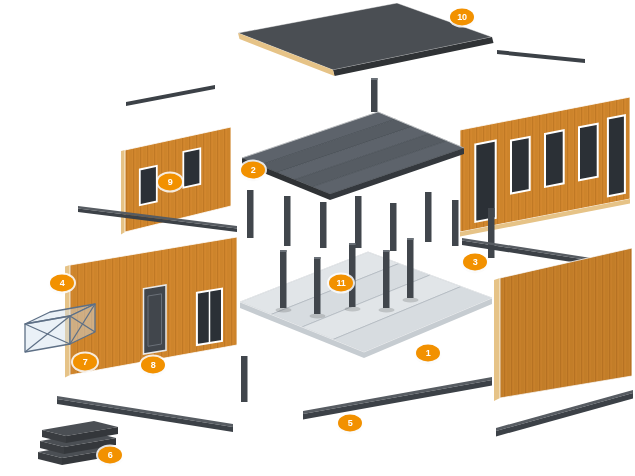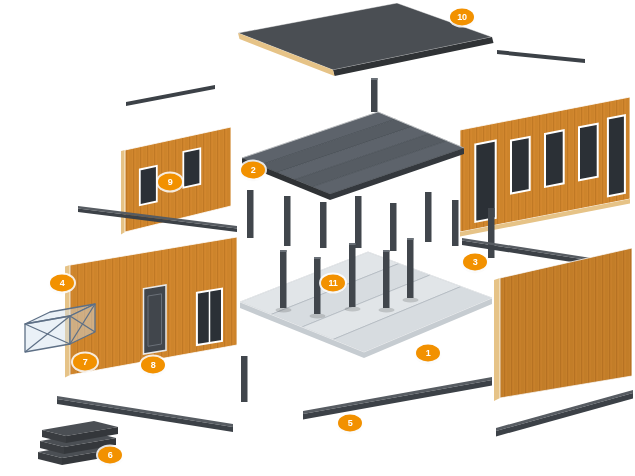--- a/index.html
+++ b/index.html
@@ -199,15 +199,15 @@
 <div class="badge" style="left:428px;top:353px">1</div>
 <div class="badge" style="left:253px;top:170px">2</div>
 <div class="badge" style="left:475px;top:262px">3</div>
 <div class="badge" style="left:62px;top:283px">4</div>
 <div class="badge" style="left:350px;top:423px">5</div>
 <div class="badge" style="left:110px;top:455px">6</div>
 <div class="badge" style="left:85px;top:362px">7</div>
 <div class="badge" style="left:153px;top:365px">8</div>
 <div class="badge" style="left:170px;top:182px">9</div>
 <div class="badge" style="left:462px;top:17px">10</div>
-<div class="badge" style="left:333px;top:283px">11</div>
+<div class="badge" style="left:341px;top:283px">11</div>
 
 </div>
 
 </body></html>

